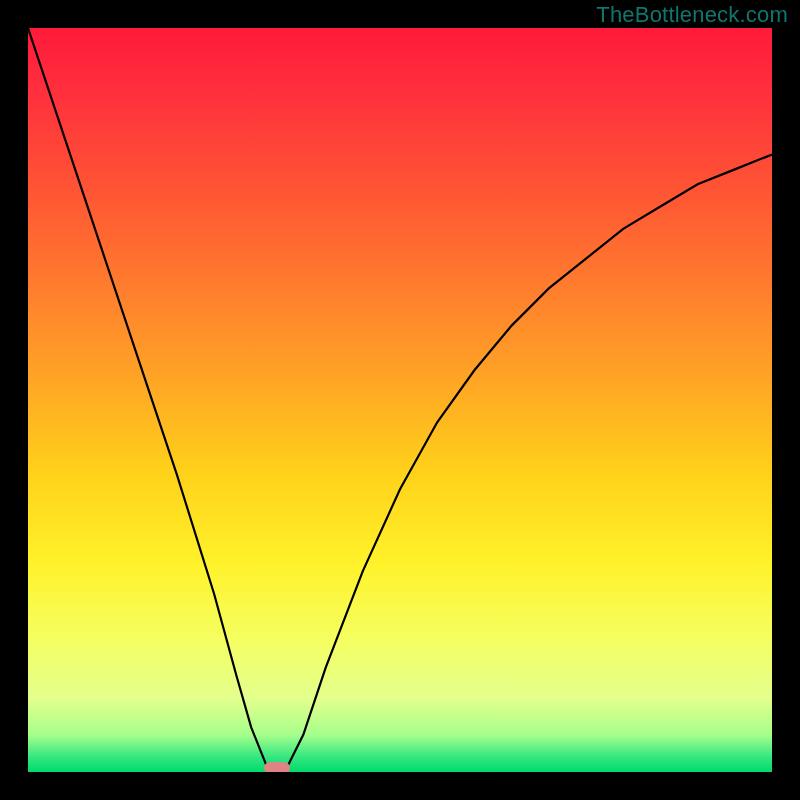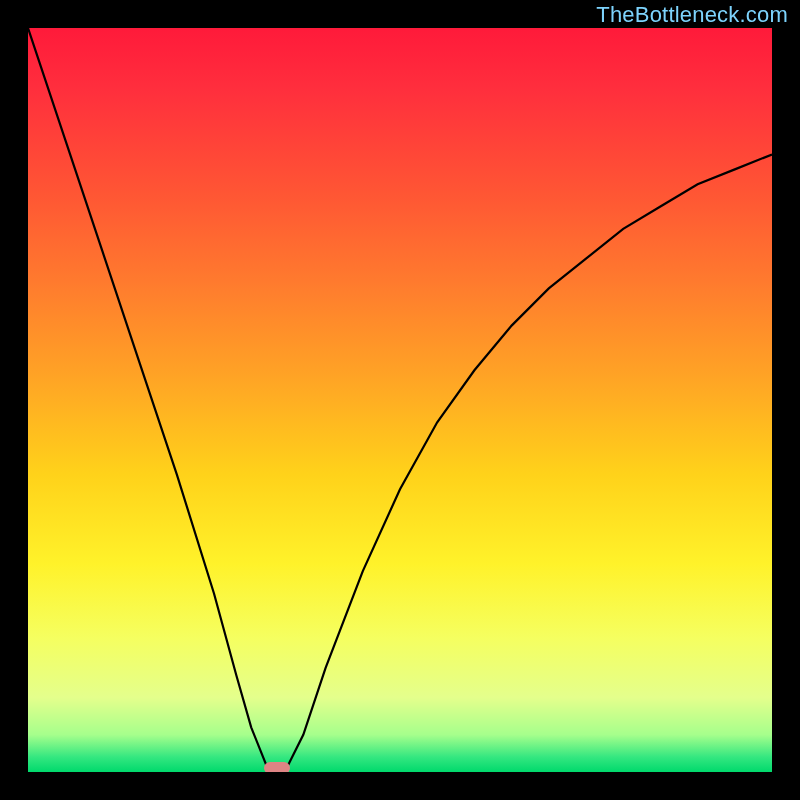--- a/index.html
+++ b/index.html
@@ -53,21 +53,21 @@
     position: absolute;
     top: 0;
     left: 0;
     width: 100%;
     height: 100%;
   }
   .watermark {
     position: absolute;
     top: 2px;
     right: 12px;
-    color: #7dd3fc;
+    color: #0f766e;
     font-size: 22px;
     letter-spacing: 0.2px;
     font-weight: 500;
     user-select: none;
   }
   .min-marker {
     position: absolute;
     width: 26px;
     height: 12px;
     background: #de8484;

